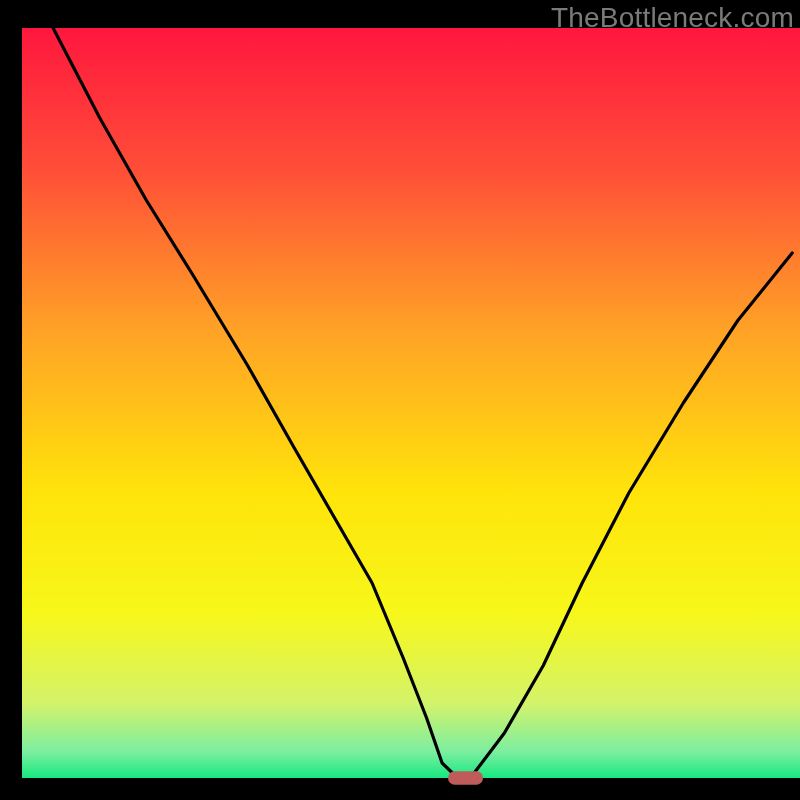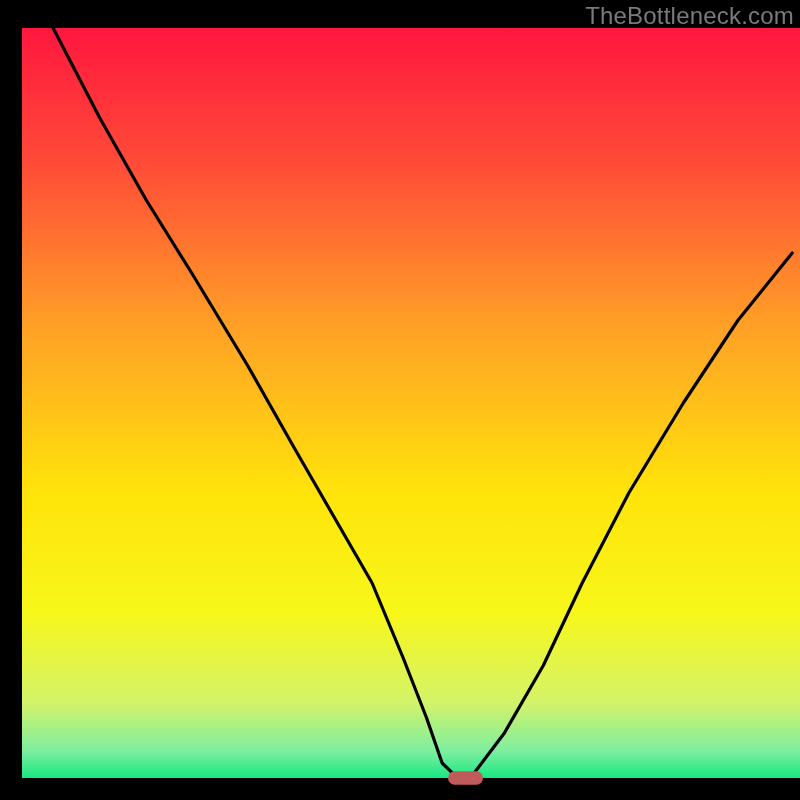--- a/index.html
+++ b/index.html
@@ -13,21 +13,21 @@
   .wrap {
     position: relative;
     width: 800px;
     height: 800px;
   }
   .watermark {
     position: absolute;
     top: 2px;
     right: 6px;
     color: #7a7a7a;
-    font-size: 24px;
+    font-size: 28px;
     font-weight: 400;
     letter-spacing: 0.2px;
     z-index: 5;
   }
   svg {
     display: block;
     position: absolute;
     top: 0;
     left: 0;
   }

